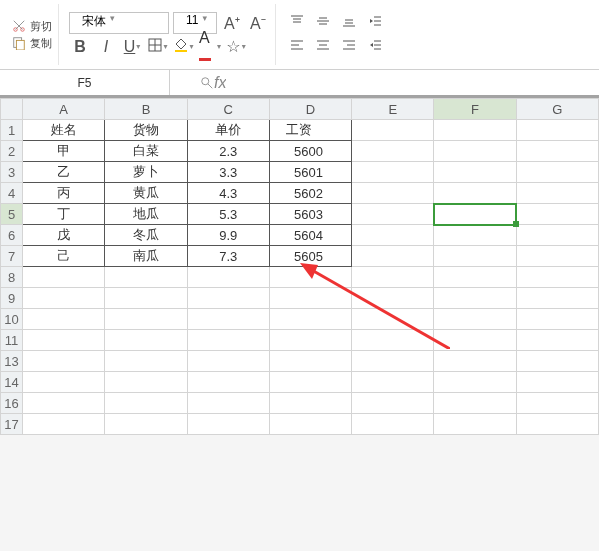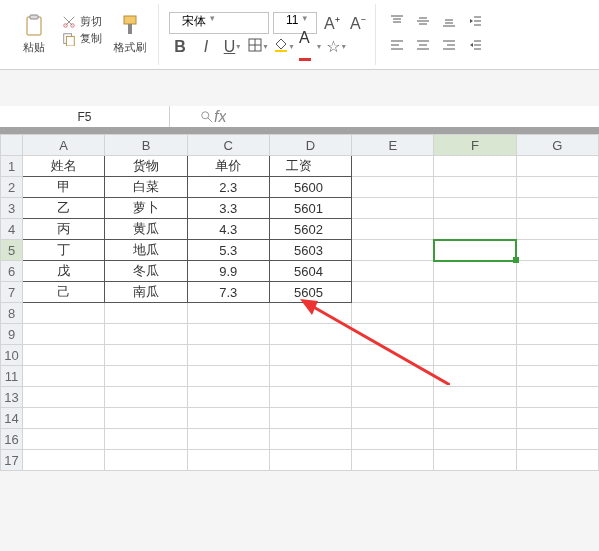--- a/index.html
+++ b/index.html
@@ -14,21 +14,21 @@
 .small-row { display: flex; align-items: center; gap: 4px; font-size: 11px; color: #444; cursor: pointer; }
 .small-row .ico { width: 14px; height: 14px; }
 .font-sel { border: 1px solid #c4c4c4; background: #fff; height: 22px; font-size: 12px; display: flex; align-items: flex-start; padding: 0 12px; }
 .font-sel .caret { margin-left: 4px; color: #888; font-size: 9px; }
 .btnrow { display: flex; align-items: center; gap: 4px; }
 .btnrow .tb { width: 22px; height: 22px; display: flex; align-items: center; justify-content: center; cursor: pointer; color: #555; }
 .tb .caret { font-size: 8px; color: #888; margin-left: 1px; }
 .stack { display: flex; flex-direction: column; gap: 2px; }
 
 
-.namebar { background: #fff; border-bottom: 7px solid #a3a3a3; height: 28px; display: flex; align-items: center; margin-top: 36px; }
+.namebar { background: #fff; border-bottom: 3px solid #a3a3a3; height: 28px; display: flex; align-items: center; }
 .namebox { width: 170px; height: 100%; border-right: 1px solid #d0d0d0; display: flex; align-items: center; justify-content: center; font-size: 12px; color: #333; }
 .fxarea { display: flex; align-items: center; padding-left: 30px; color: #888; }
 .fxarea .ico { width: 14px; height: 14px; }
 .fxinput { flex: 1; height: 100%; border: none; outline: none; font-size: 12px; padding: 0 6px; }
 
 
 .gridwrap { position: relative; background: #fff; }
 table.grid { border-collapse: collapse; table-layout: fixed; width: 599px; }
 table.grid th, table.grid td { border: 1px solid #d4d4d4; font-size: 13px; color: #333; height: 21px; text-align: center; font-weight: normal; }
 table.grid th { background: #eef1f3; color: #555; }
@@ -48,53 +48,37 @@
 .arrow { position: absolute; left: 300px; top: 161px; pointer-events: none; }
 .arrow svg line { stroke: #e33; stroke-width: 3; }
 .arrow svg polygon { fill: #e33; }
 </style>
 </head>
 <body>
 
 <div class="ribbon">
   <div class="ribbon-group">
     <div style="display:flex;align-items:stretch;gap:6px;">
-      <div class="big-btn">
-        <span class="ico">
-          <svg viewBox="0 0 24 24">
-              <rect x="5" y="3" width="14" height="18" rx="1" fill="#fff" stroke="#b58b3a"></rect>
-              <rect x="8" y="1" width="8" height="4" rx="1" fill="#ddd" stroke="#888"></rect>
-            </svg>
-        </span>
-        <span>粘贴</span>
-      </div>
       <div class="stack">
         <div class="small-row">
           <span class="ico"><svg viewBox="0 0 16 16">
                 <circle cx="4" cy="12" r="2" fill="none" stroke="#d66"></circle>
                 <circle cx="12" cy="12" r="2" fill="none" stroke="#d66"></circle>
                 <path d="M4 12 L14 2 M12 12 L2 2" stroke="#888"></path>
               </svg></span>
           <span>剪切</span>
         </div>
         <div class="small-row">
           <span class="ico"><svg viewBox="0 0 16 16">
                 <rect x="2" y="2" width="9" height="11" fill="#fff" stroke="#888"></rect>
                 <rect x="5" y="5" width="9" height="11" fill="#fff" stroke="#b58b3a"></rect>
               </svg></span>
           <span>复制</span>
         </div>
       </div>
-      <div class="big-btn">
-        <span class="ico"><svg viewBox="0 0 24 24">
-              <rect x="6" y="2" width="12" height="8" fill="#f3c96b" stroke="#b58b3a"></rect>
-              <rect x="10" y="10" width="4" height="10" fill="#888"></rect>
-            </svg></span>
-        <span>格式刷</span>
-      </div>
     </div>
   </div>
 
   <div class="ribbon-group">
     <div class="btnrow">
       <div class="font-sel" style="width:100px">
         <span>宋体</span>
           <span class="caret">▾</span>
       </div>
       <div class="font-sel" style="width:44px">

